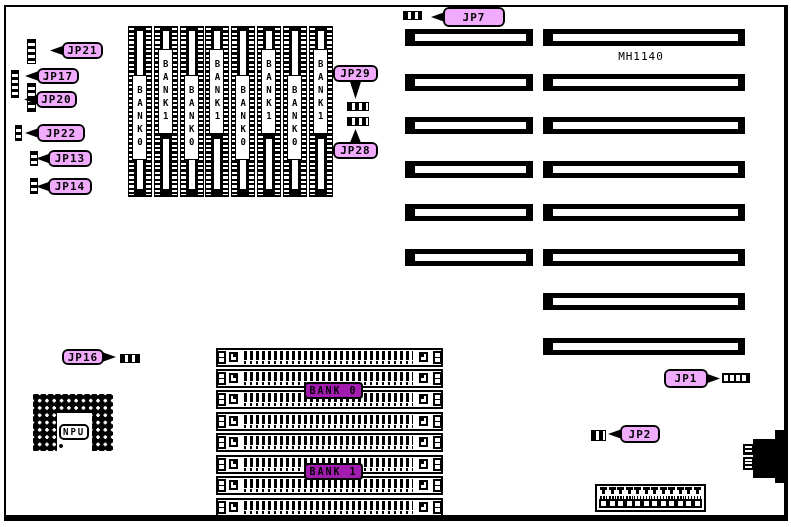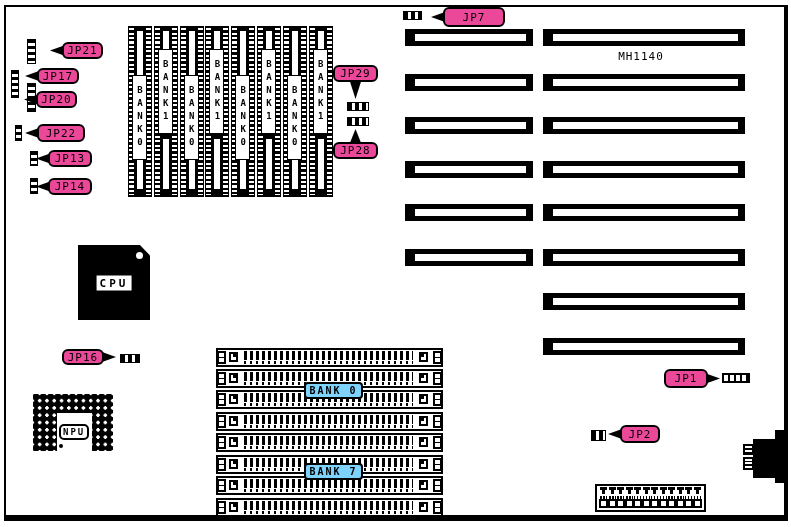--- a/index.html
+++ b/index.html
@@ -4,23 +4,23 @@
 <style>
   html,body{margin:0;padding:0;background:#fff;}
   .page{position:relative;width:791px;height:527px;background:#fff;overflow:hidden;
         font-family:"DejaVu Sans Mono",monospace;color:#000;}
 
   
   .board-outline{position:absolute;left:4px;top:5px;width:784px;height:516px;
     border-color:#000;border-style:solid;border-width:2px 4px 6px 2px;box-sizing:border-box;}
 
   
-  .callout{position:absolute;background:#ec4899;border:2px solid #000;border-radius:6px;
+  .callout{position:absolute;background:#f0abfc;border:2px solid #000;border-radius:6px;
     display:flex;align-items:center;justify-content:center;box-sizing:border-box;
-    font-size:11px;font-weight:normal;letter-spacing:1px;z-index:30;}
+    font-size:11px;font-weight:bold;letter-spacing:1px;z-index:30;}
   .callout .arrow{position:absolute;background:#000;}
   .callout.dir-left .arrow{left:-14px;top:50%;transform:translateY(-50%);width:14px;height:10px;
     clip-path:polygon(100% 0,0 50%,100% 100%);}
   .callout.dir-right .arrow{right:-14px;top:50%;transform:translateY(-50%);width:14px;height:10px;
     clip-path:polygon(0 0,100% 50%,0 100%);}
   .callout.dir-down .arrow{left:50%;bottom:-19px;transform:translateX(-50%);width:12px;height:19px;
     clip-path:polygon(0 0,100% 0,50% 100%);}
   .callout.dir-up .arrow{left:50%;top:-15px;transform:translateX(-50%);width:12px;height:15px;
     clip-path:polygon(50% 0,0 100%,100% 100%);}
 
@@ -73,21 +73,21 @@
   .simm-row .band2{position:absolute;left:26px;right:28px;top:11px;height:3px;
     background:repeating-linear-gradient(90deg,#000 0 2px,#fff 2px 6px);}
   .simm-row .latch{position:absolute;top:2px;width:9px;height:10px;border:2px solid #000;
     box-sizing:border-box;background:#fff;}
   .simm-row .latch.l{left:11px;} .simm-row .latch.r{right:13px;}
   .simm-row .latch::after{content:"";position:absolute;top:0;width:3px;height:3px;background:#000;}
   .simm-row .latch.l::after{right:0;} .simm-row .latch.r::after{left:0;}
   .simm-row .clip{position:absolute;width:9px;top:1px;bottom:1px;border:2px solid #000;box-sizing:border-box;
     background:linear-gradient(180deg,#fff 0 40%,#000 40% 60%,#fff 60%);}
   .simm-row .clip.l{left:-1px;} .simm-row .clip.r{right:-1px;}
-  .bank-tag{position:absolute;left:304px;width:59px;height:17px;background:#7dd3fc;border:2px solid #000;
+  .bank-tag{position:absolute;left:304px;width:59px;height:17px;background:#a21caf;border:2px solid #000;
     border-radius:4px;box-sizing:border-box;display:flex;align-items:center;justify-content:center;
     font-size:10px;font-weight:bold;letter-spacing:2px;z-index:25;}
 
   
   .model-label{position:absolute;left:605px;top:50px;width:72px;text-align:center;
     font-size:11px;letter-spacing:1px;}
 
   
   .power{position:absolute;left:595px;top:484px;width:111px;height:28px;border:2px solid #000;
     box-sizing:border-box;background:#fff;display:flex;justify-content:space-between;padding:0 3px;}
@@ -251,24 +251,20 @@
       <div class="slot" style="left: 543px; width: 202px; top: 74px;"></div>
       <div class="slot" style="left: 543px; width: 202px; top: 117px;"></div>
       <div class="slot" style="left: 543px; width: 202px; top: 161px;"></div>
       <div class="slot" style="left: 543px; width: 202px; top: 204px;"></div>
       <div class="slot" style="left: 543px; width: 202px; top: 249px;"></div>
       <div class="slot" style="left: 543px; width: 202px; top: 293px;"></div>
       <div class="slot" style="left: 543px; width: 202px; top: 338px;"></div>
     </div>
   <div class="model-label">MH1140</div>
 
-  <div class="cpu">
-    <span class="dot"></span>
-    <span class="cpu-label">CPU</span>
-  </div>
 
   <div class="callout dir-right" style="left:62px;top:349px;width:42px;height:16px">
     <span class="arrow"></span>
     <span>JP16</span>
   </div>
   <div class="jumper h" style="left:120px;top:354px;width:20px;height:9px"></div>
 
   <div class="npu">
     <div class="npu-center">
       <span class="npu-label">NPU</span>
@@ -336,21 +332,21 @@
       <div class="simm-row" style="top: 498px;">
         <div class="clip l"></div>
         <div class="clip r"></div>
         <div class="latch l"></div>
         <div class="band"></div>
         <div class="band2"></div>
         <div class="latch r"></div>
       </div>
     </div>
   <div class="bank-tag" style="top:382px">BANK 0</div>
-  <div class="bank-tag" style="top:463px">BANK 7</div>
+  <div class="bank-tag" style="top:463px">BANK 1</div>
 
   <div class="callout dir-right" style="left:664px;top:369px;width:44px;height:19px">
     <span class="arrow"></span>
     <span>JP1</span>
   </div>
   <div class="jumper cells" style="left:722px;top:373px;width:28px;height:10px"></div>
 
   <div class="jumper h" style="left:591px;top:430px;width:15px;height:11px"></div>
   <div class="callout dir-left" style="left:620px;top:425px;width:40px;height:18px">
     <span class="arrow"></span>

